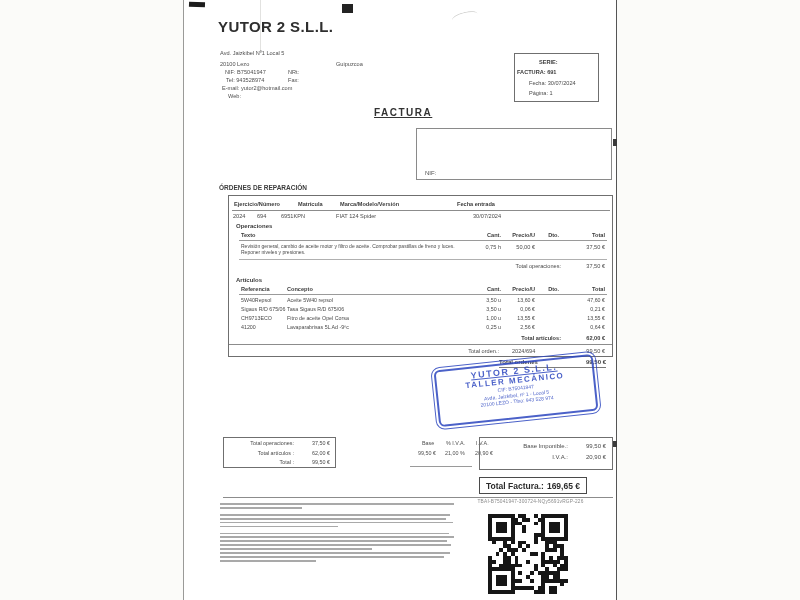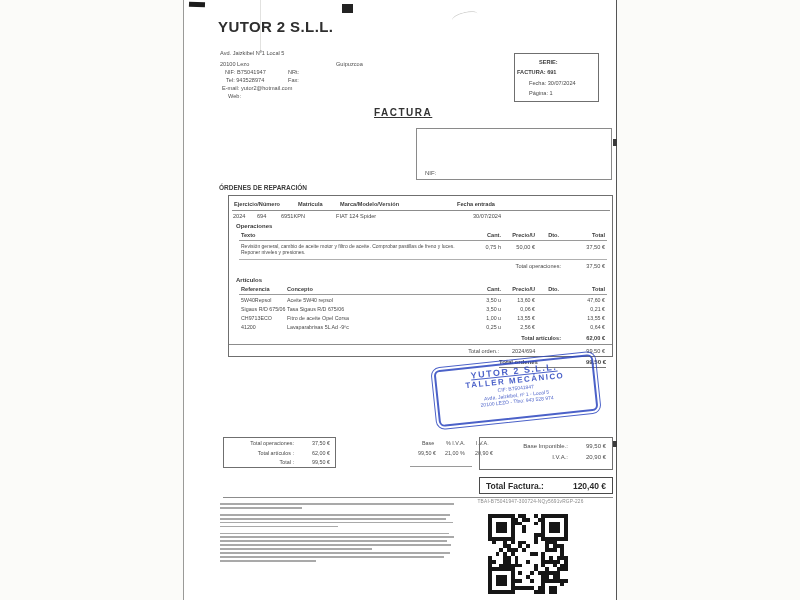--- a/index.html
+++ b/index.html
@@ -204,23 +204,23 @@
     <div class="sumr-row">
       <span class="lbl">Base Imponible.:</span>
       <span class="val">99,50 €</span>
     </div>
     <div class="sumr-row">
       <span class="lbl">I.V.A.:</span>
       <span class="val">20,90 €</span>
     </div>
   </div>
 
-  <div class="box total-factura" style="left:295px;top:477px;width:134px;height:17px;border-color:#4a4a4a;">
+  <div class="box total-factura" style="left:295px;top:477px;width:108px;height:17px;border-color:#4a4a4a;">
     <span class="lbl">Total Factura.:</span>
-    <span class="val">120,40 €</span>
+    <span class="val">169,65 €</span>
   </div>
 
   <div class="line" style="left:39px;top:497px;width:390px;background:#8c8c8c;"></div>
 
   <div class="abs fineprint" style="left:36px;top:503px;width:240px;">
       <div style="width:234px;"></div>
       <div style="width:82px;"></div>
       <div style="background:none;height:1px;"></div>
       <div style="width:230px;"></div>
       <div style="width:226px;"></div>

